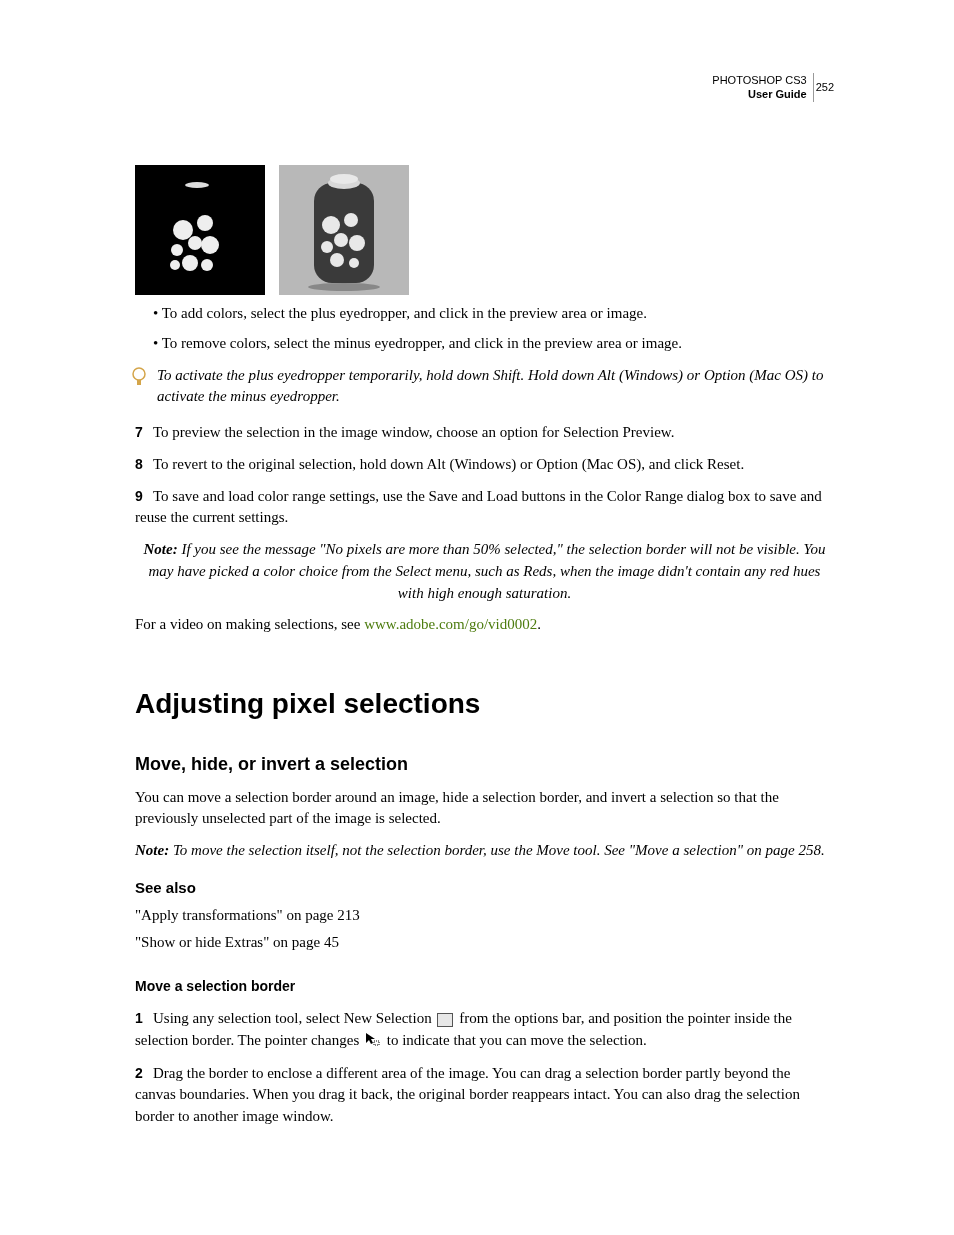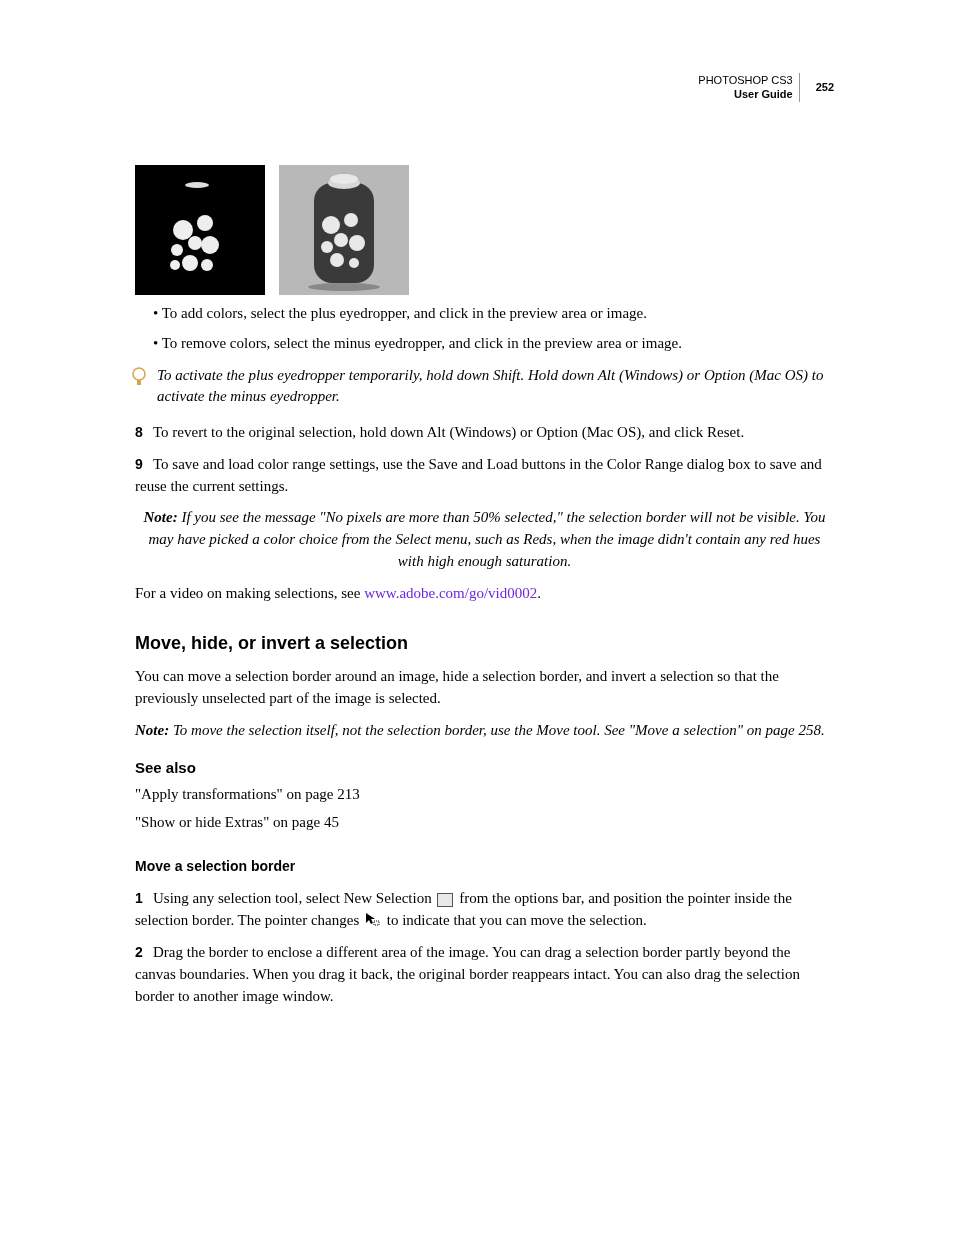--- a/index.html
+++ b/index.html
@@ -23,36 +23,36 @@
     top: 73px;
     right: 120px;
     font-family: "Myriad Pro", Arial, Helvetica, sans-serif;
     font-size: 11px;
     text-align: right;
     line-height: 1.3;
     display: flex;
     align-items: stretch;
   }
   .header-text { padding-right: 6px; text-align:right;}
-  .header-pagenum { font-weight:bold; padding-left:16px; border-left:1px solid #999; display:flex; align-items:center;}
+  .header-pagenum { font-weight:normal; padding-left:2px; border-left:1px solid #999; display:flex; align-items:center;}
   .header-guide { font-weight: bold; }
   .content { margin-top: 85px; }
   .figrow { display:flex; gap:14px; }
   .thumb { width:130px; height:130px; background:#000; display:flex; align-items:center; justify-content:center;}
   .thumb svg { width:100%; height:100%; }
   .caption { font-style: italic; font-size: 13px; margin-top:6px; margin-bottom:22px;}
   .step { margin: 10px 0; }
   .step-num { font-family: "Myriad Pro", Arial, Helvetica, sans-serif; font-weight: bold; font-size:14px; display:inline-block; width:18px;}
   .bullet { margin: 8px 0 8px 18px; }
   .bullet::before { content:"• "; }
   .tip { margin: 10px 0 14px 18px; font-style: italic; position: relative; padding-left: 4px;}
   .tip-icon { position:absolute; left:-22px; top:2px; width:16px; height:20px;}
   .note-label { font-style: italic; font-weight: bold; }
   p { margin: 10px 0; }
-  a.link { color:#6d28d9; text-decoration:none; }
+  a.link { color:#4d7c0f; text-decoration:none; }
   h1 { font-family: "Myriad Pro", Arial, Helvetica, sans-serif; font-weight:bold; font-size:28px; margin-top:48px; margin-bottom:22px;}
   h2 { font-family: "Myriad Pro", Arial, Helvetica, sans-serif; font-weight:bold; font-size:18px; margin-top:26px; margin-bottom:6px;}
   h3 { font-family: "Myriad Pro", Arial, Helvetica, sans-serif; font-weight:bold; font-size:15px; margin-bottom:4px;}
   h4 { font-family: "Myriad Pro", Arial, Helvetica, sans-serif; font-weight:bold; font-size:14px; margin-top:22px; margin-bottom:12px;}
   .inline-icon { display:inline-block; width:14px; height:12px; border:1px solid #555; background: #e8e8e8; vertical-align:middle; margin:0 2px;}
   .pointer-icon { display:inline-block; vertical-align:middle; margin:0 2px;}
 </style>
 </head>
 <body>
 
@@ -109,34 +109,38 @@
 
     <div class="tip">
       <svg class="tip-icon" viewBox="0 0 16 20">
         <circle cx="8" cy="7" r="6" fill="none" stroke="#d4a54a" stroke-width="1.5"></circle>
         <rect x="6" y="13" width="4" height="5" fill="#d4a54a"></rect>
       </svg>
       <span>To activate the plus eyedropper temporarily, hold down Shift. Hold down Alt (Windows) or Option (Mac OS) to activate the minus eyedropper.</span>
     </div>
 
     <div class="step">
+      <span class="step-num">7</span><span>To preview the selection in the image window, choose an option for Selection Preview.</span>
+    </div>
+    <div class="step">
       <span class="step-num">8</span><span>To revert to the original selection, hold down Alt (Windows) or Option (Mac OS), and click Reset.</span>
     </div>
     <div class="step">
       <span class="step-num">9</span><span>To save and load color range settings, use the Save and Load buttons in the Color Range dialog box to save and reuse the current settings.</span>
     </div>
 
     <p style="font-style:italic;text-align:center;">
       <span class="note-label">Note:</span><span> If you see the message "No pixels are more than 50% selected," the selection border will not be visible. You may have picked a color choice from the Select menu, such as Reds, when the image didn't contain any red hues with high enough saturation.</span>
     </p>
 
     <p>
       <span>For a video on making selections, see </span><a href="#" class="link">www.adobe.com/go/vid0002</a><span>.</span>
     </p>
 
+    <h1>Adjusting pixel selections</h1>
 
     <h2>Move, hide, or invert a selection</h2>
     <p>You can move a selection border around an image, hide a selection border, and invert a selection so that the previously unselected part of the image is selected.</p>
     <p style="font-style:italic;">
       <span class="note-label">Note:</span><span> To move the selection itself, not the selection border, use the Move tool. See "Move a selection" on page 258.</span>
     </p>
 
     <h3>See also</h3>
     <p style="margin:6px 0">"Apply transformations" on page 213</p>
     <p style="margin:6px 0">"Show or hide Extras" on page 45</p>

